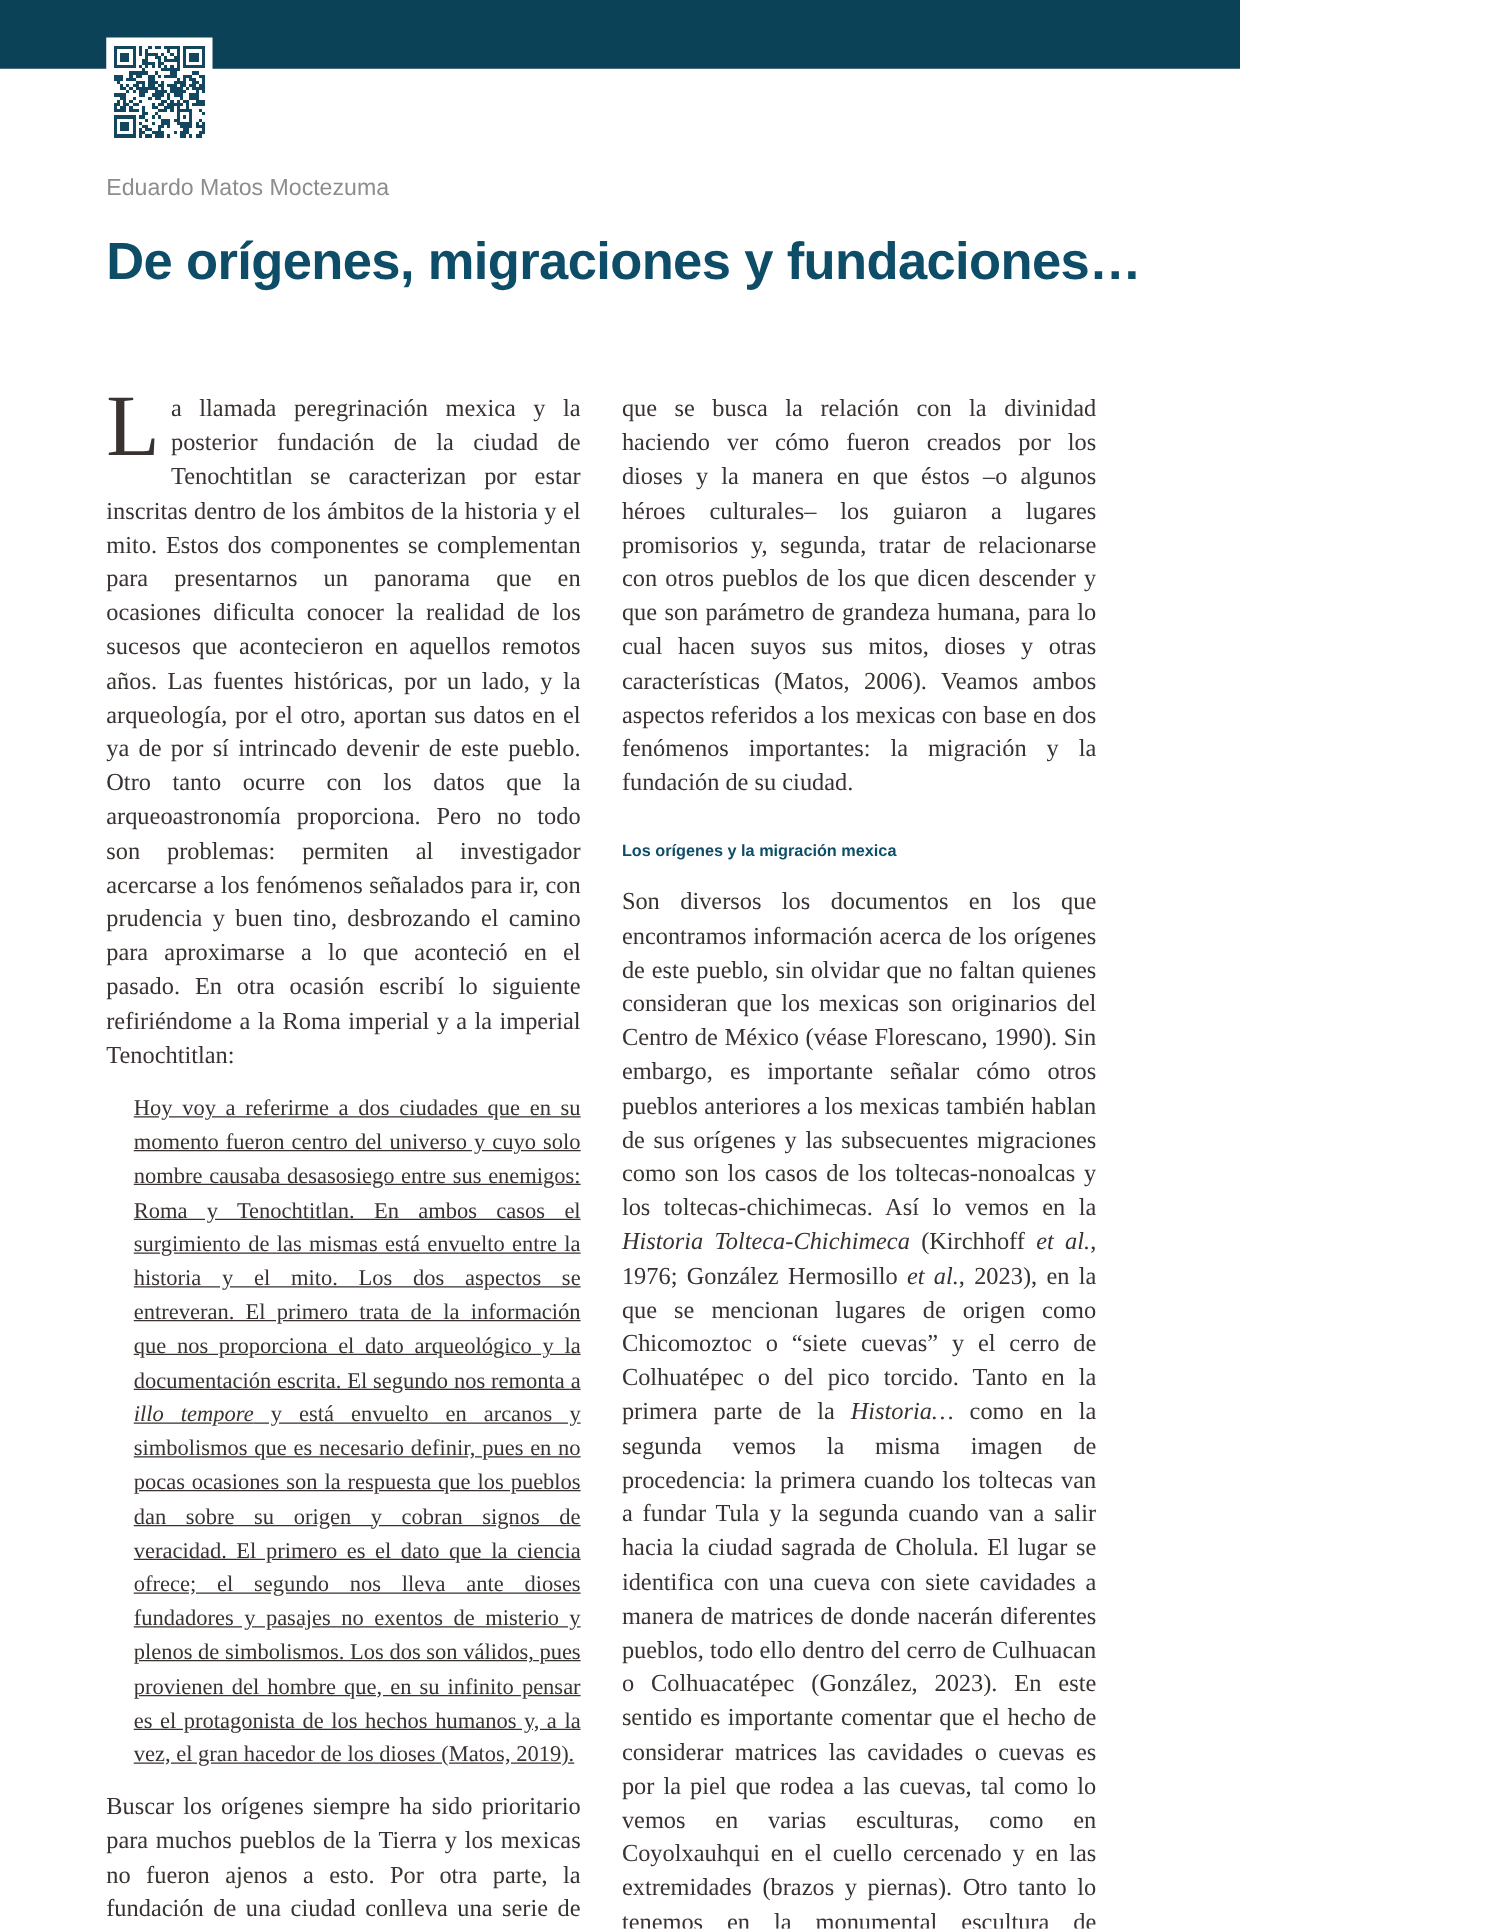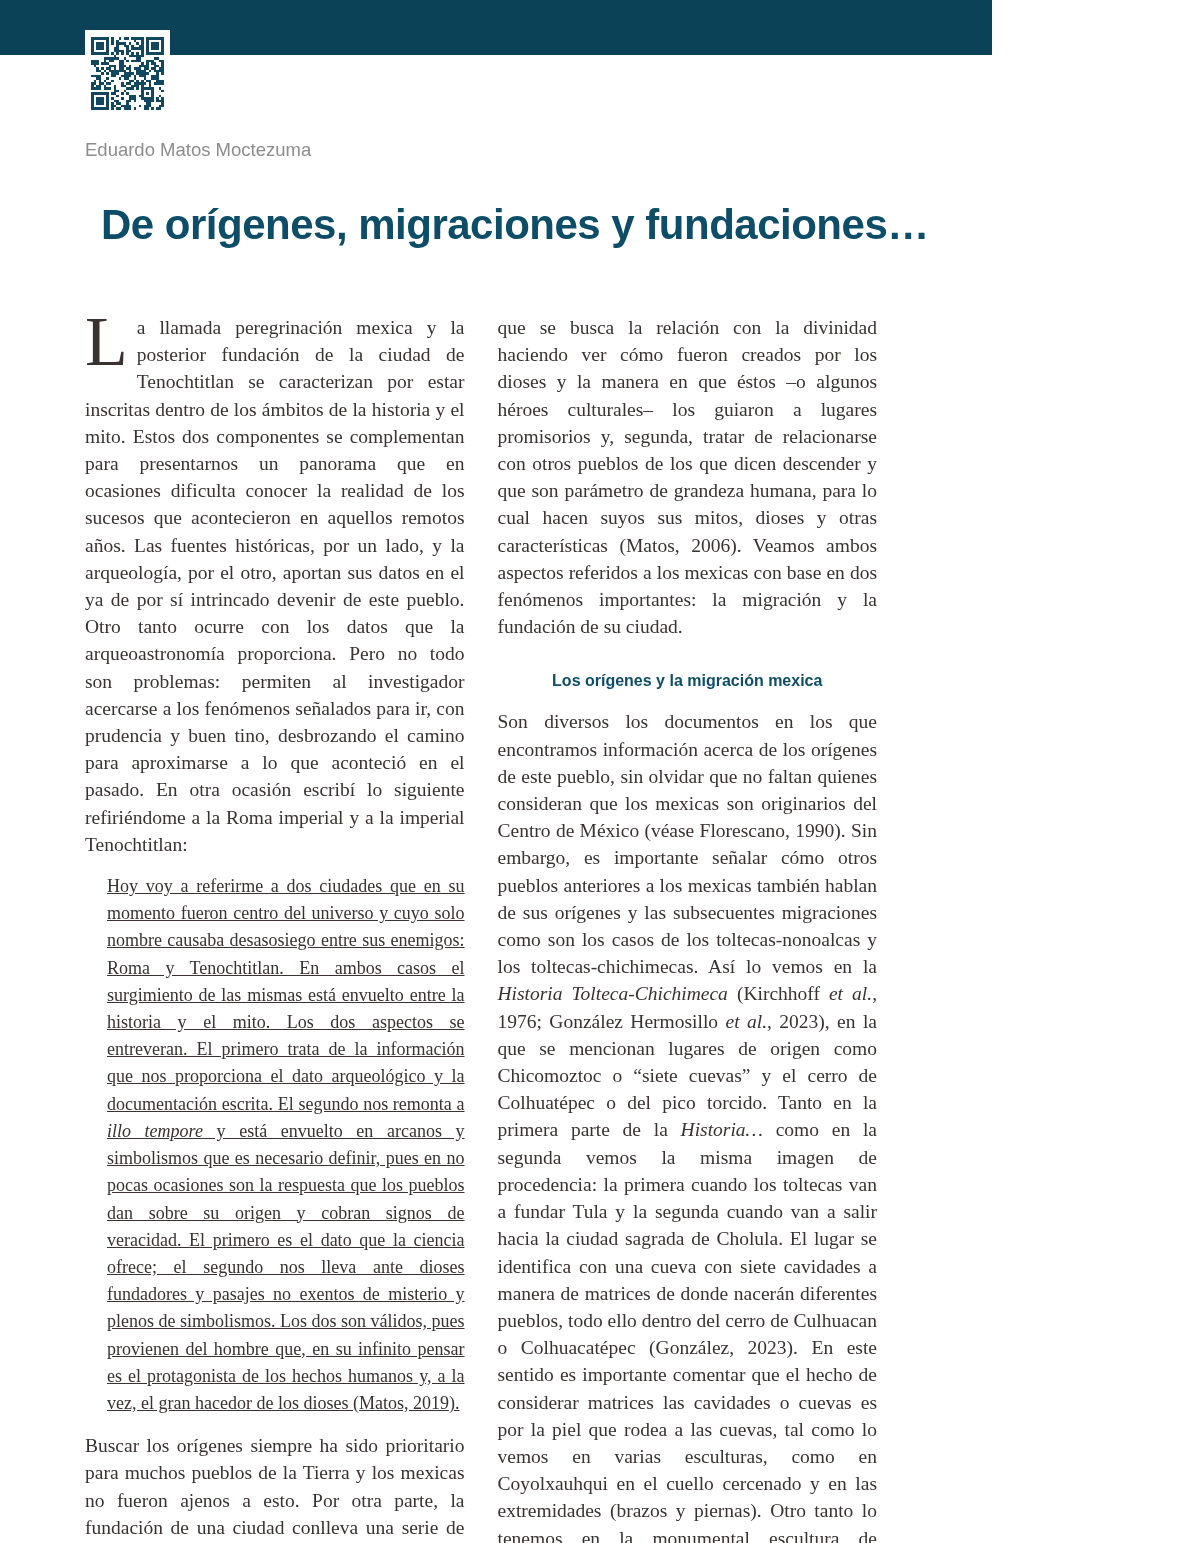--- a/index.html
+++ b/index.html
@@ -31,21 +31,21 @@
     position:absolute;
     left:85px; top:139px;
     font-family:"Liberation Sans", sans-serif;
     font-size:18.5px;
     line-height:22px;
     color:var(--author,#8d8d8d);
   }
   .title{
     position:absolute;
     left:85px; top:184px;
-    margin:16px;
+    margin:0;
     font-family:"Liberation Sans", sans-serif;
     font-size:42px;
     line-height:50px;
     font-weight:700;
     letter-spacing:-0.5px;
     color:var(--accent,#0e4d68);
   }
   .columns{
     position:absolute;
     left:85px; right:115px; top:314px;
@@ -72,25 +72,24 @@
   blockquote{
     margin:15px 0 15px 22px;
     font-size:18px;
     line-height:27.2px;
     text-align:justify;
     text-decoration:underline;
   }
   .subhead{
     margin:29px 0 15px 0;
     font-family:"Liberation Sans", sans-serif;
-    font-size:16px;
+    font-size:13px;
     line-height:24px;
     font-weight:700;
     color:var(--accent,#0e4d68);
-    text-align:center;
   }
   .footer{
     position:absolute;
     left:85px; top:1554px;
     font-family:"Liberation Sans", sans-serif;
     font-size:13.5px;
     font-weight:600;
     letter-spacing:0.6px;
     color:var(--footer,#474039);
   }

